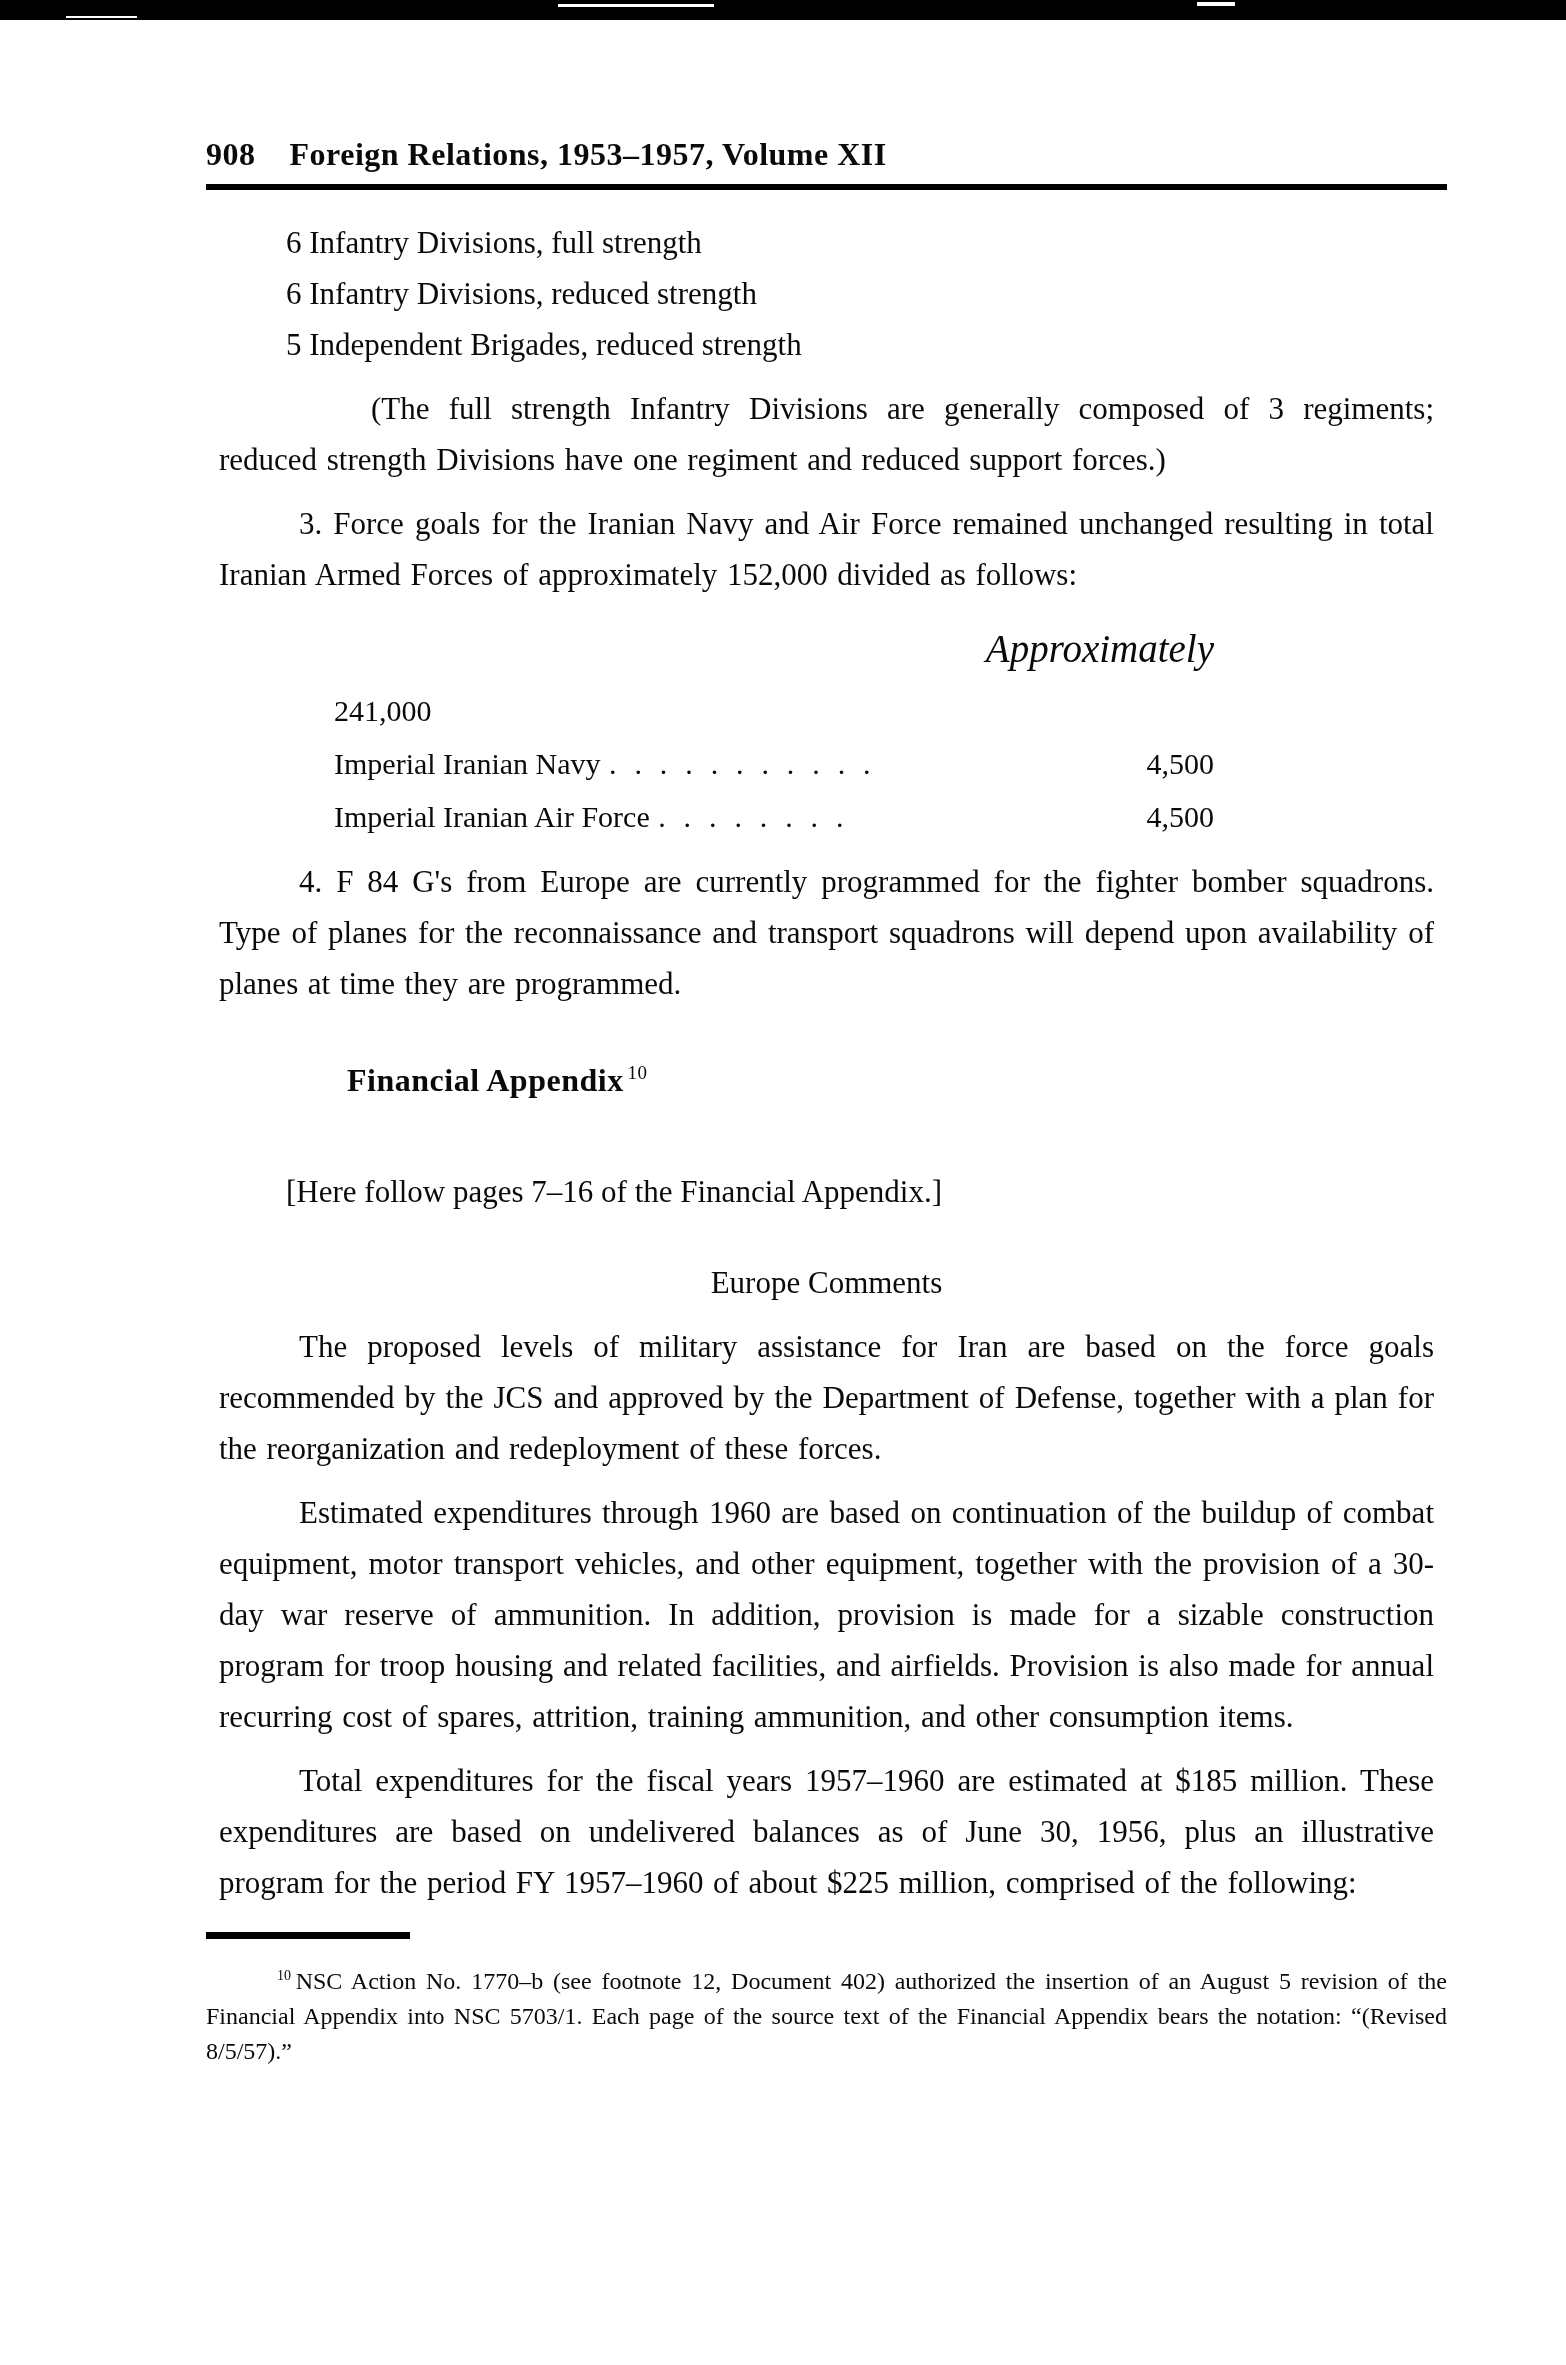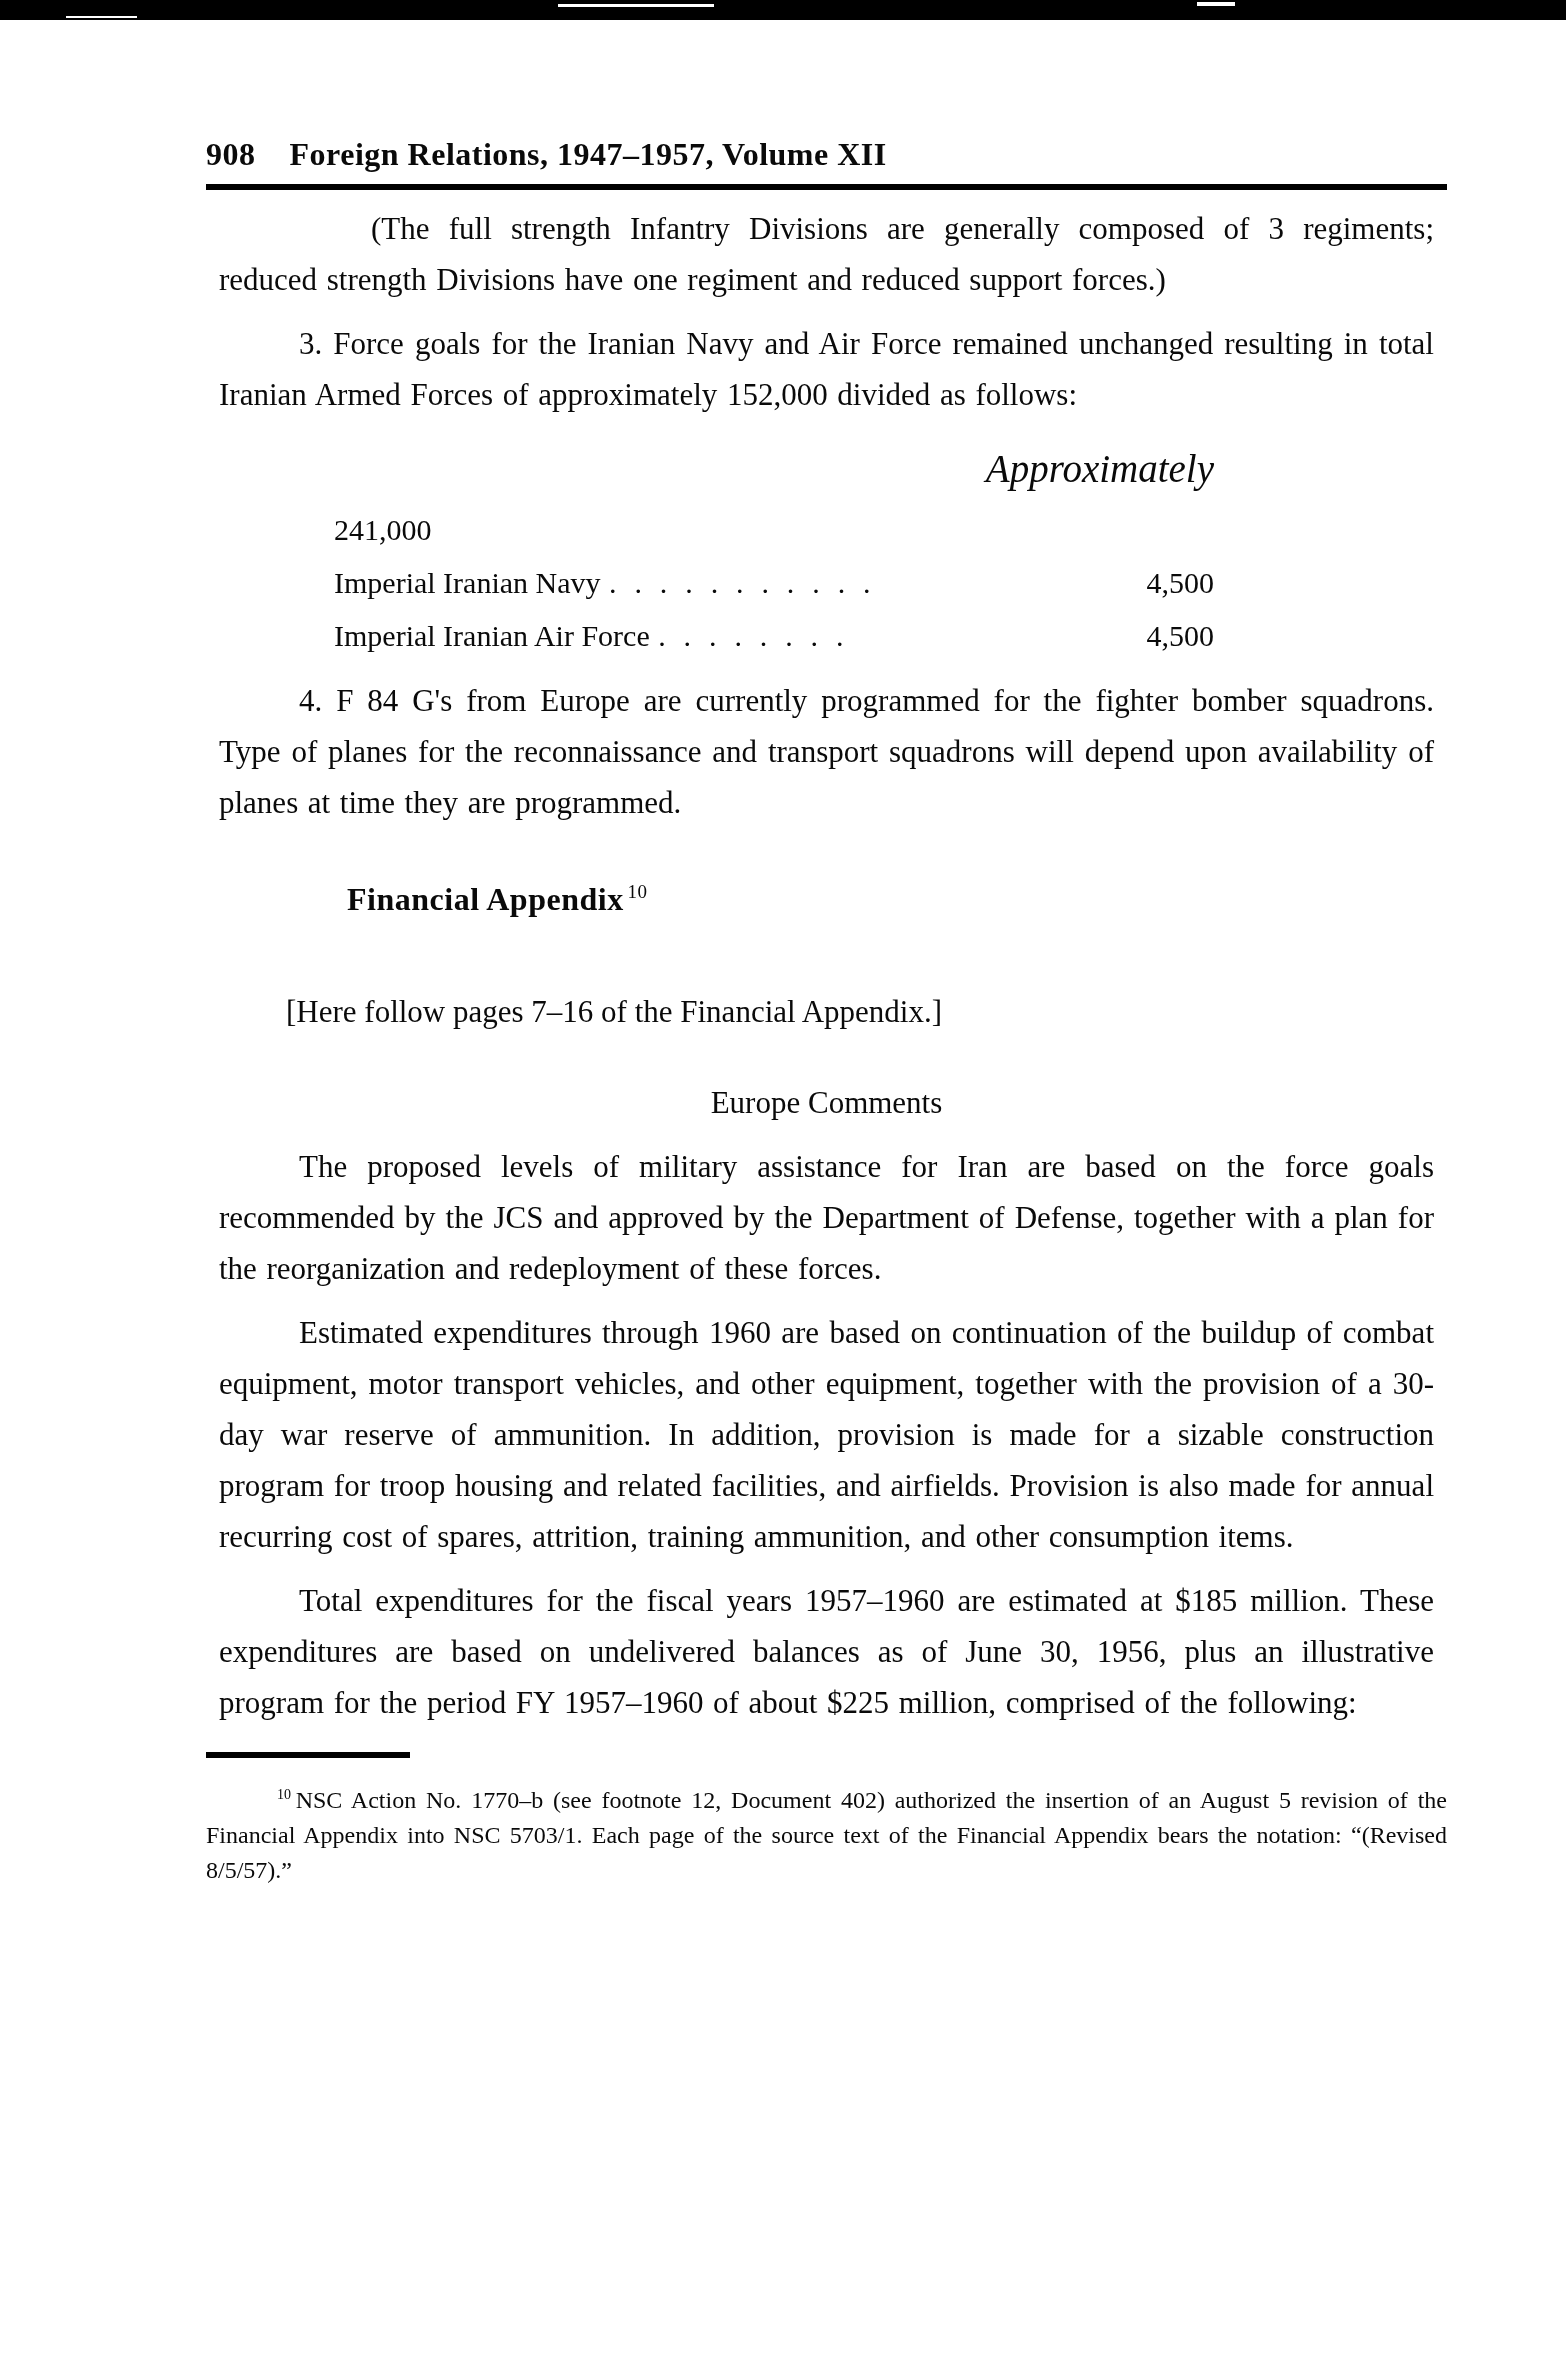--- a/index.html
+++ b/index.html
@@ -110,23 +110,28 @@
 <div class="topbar">
   <span class="artifact a1"></span>
   <span class="artifact a2"></span>
   <span class="artifact a3"></span>
 </div>
 
 <div class="content">
 
   <div class="page-header">
     <span>908</span>
-    <span>Foreign Relations, 1947–1957, Volume XII</span>
+    <span>Foreign Relations, 1953–1957, Volume XII</span>
   </div>
 
+  <div class="force-list">
+    <div>6 Infantry Divisions, full strength</div>
+    <div>6 Infantry Divisions, reduced strength</div>
+    <div>5 Independent Brigades, reduced strength</div>
+  </div>
 
   <p class="body p-paren">(The full strength Infantry Divisions are generally composed of 3 regiments; reduced strength Divisions have one regiment and reduced support forces.)</p>
 
   <p class="body p-goals">3. Force goals for the Iranian Navy and Air Force remained unchanged resulting in total Iranian Armed Forces of approximately 152,000 divided as follows:</p>
 
   <div class="strength-table">
     <div class="tbl-approx">Approximately</div>
     <div class="tbl-rows">
       <div class="tbl-row">
         <span class="tbl-value">241,000</span>

